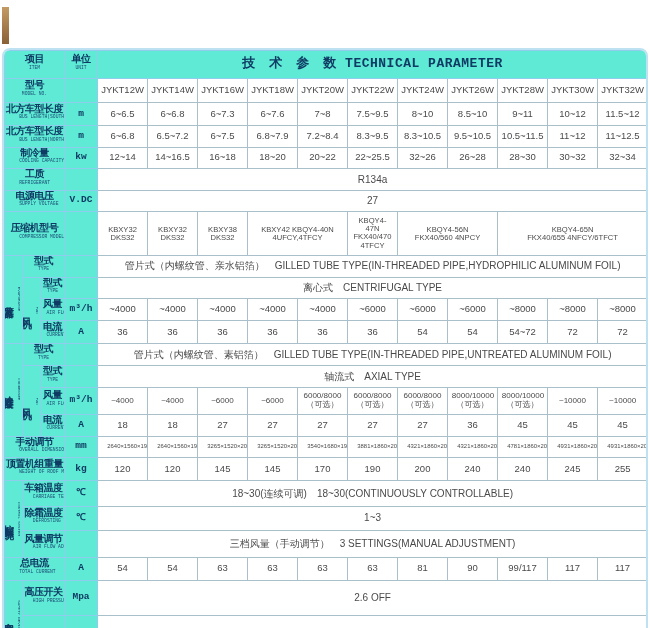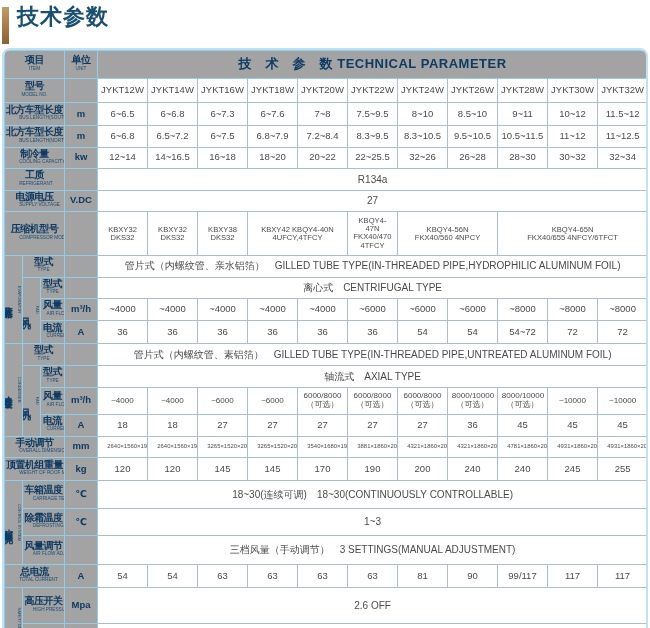--- a/index.html
+++ b/index.html
@@ -10,41 +10,40 @@
   }
   
   .titlebar{display:flex;align-items:flex-start;gap:8px;padding:5px 0 3px 2px;height:44px;box-sizing:border-box;}
   .accent-bar{width:7px;height:37px;background:linear-gradient(180deg,#c49a64,#8a6136);margin-top:2px;}
   .t-cn{font-size:22px;font-weight:bold;color:#1a4f70;line-height:1.05;letter-spacing:1px;}
   .t-en{font-size:13px;color:#2b7694;font-family:"Liberation Serif","DejaVu Serif",serif;}
   
   .frame{margin:4px 2px 0 2px;border:2px solid #bfe2f3;border-radius:8px;overflow:hidden;background:#fff;}
   table{border-collapse:collapse;table-layout:fixed;width:100%;}
   td{border:1px solid #a9bfc9;text-align:center;vertical-align:middle;padding:0;overflow:hidden;color:#4a4a4a;font-size:9.5px;line-height:1.15;}
-  td.b{background:#a3a3a3;border-color:#8fcdec;color:#0e3a63;}
+  td.b{background:#5eead4;border-color:#8fcdec;color:#0e3a63;font-family:Liberation Mono, monospace;}
   .cn{display:block;font-weight:bold;font-size:10px;color:#0e3a63;line-height:1.15;letter-spacing:-0.5px;white-space:nowrap;}
   .en{display:block;font-size:9px;color:#1b4c74;transform:scale(0.52);transform-origin:50% 0;line-height:1;white-space:nowrap;}
   .u{font-weight:bold;font-size:9.5px;color:#0e3a63;}
   .tech{font-weight:bold;font-size:13px;color:#0e3a63;letter-spacing:0.5px;}
   .d{font-size:9.5px;color:#4a4a4a;background:#fff;}
   .merged{font-size:10px;}
   .tiny{display:block;font-size:9.5px;transform:scale(0.62);transform-origin:50% 50%;white-space:nowrap;}
   .comp{display:block;font-size:9.5px;transform:scale(0.8);transform-origin:50% 50%;white-space:pre-line;line-height:1.12;}
   .pre2{display:block;font-size:9.5px;transform:scale(0.85);transform-origin:50% 50%;white-space:pre-line;line-height:1.1;}
   .v{display:flex;align-items:center;justify-content:center;height:100%;}
   .vcn{writing-mode:vertical-rl;text-orientation:upright;font-weight:bold;font-size:10.5px;color:#0e3a63;letter-spacing:1px;}
   .ven{writing-mode:vertical-rl;font-size:9px;color:#1b4c74;transform:scale(0.45);transform-origin:center;white-space:nowrap;}
 </style>
 </head>
 <body>
 
 <div class="titlebar">
   <div class="accent-bar"></div>
   <div>
-    <div class="t-cn">技术参数</div>
   </div>
 </div>
 
 <div class="frame">
 <table>
 <colgroup>
   <col style="width:18px">
         <col style="width:18px">
         <col style="width:24px">
         <col style="width:33px">

